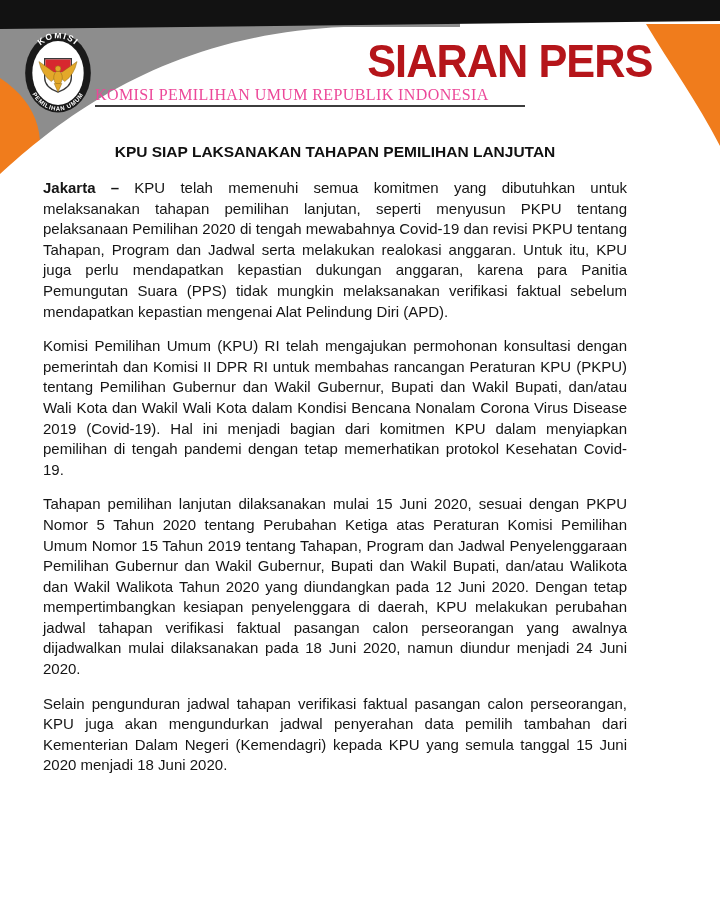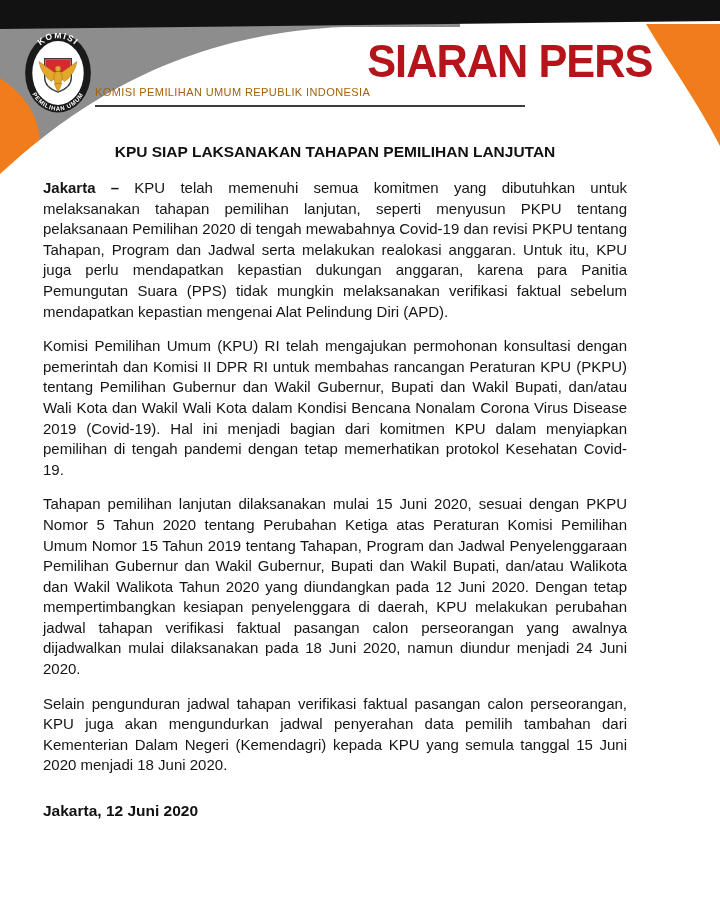--- a/index.html
+++ b/index.html
@@ -8,21 +8,21 @@
     font-family:"Liberation Sans", sans-serif;
   }
   .header-art{position:absolute;top:0;left:0;z-index:0;}
   .logo{position:absolute;top:33px;left:24px;width:68px;height:80px;z-index:3;}
   .banner-title{
     position:absolute;top:34px;right:68px;z-index:2;
     font-size:46px;font-weight:bold;letter-spacing:-1px;color:#b5151a;
     transform:scaleX(0.94);transform-origin:100% 50%;white-space:nowrap;
   }
   .org-row{position:absolute;top:86px;left:95px;z-index:2;
-    font-size:11px;color:#a16207;letter-spacing:0.4px;white-space:nowrap;}
+    font-size:16px;color:#ec4899;letter-spacing:0.4px;white-space:nowrap;font-family:Liberation Serif, serif;}
   .org-underline{position:absolute;top:105px;left:95px;width:430px;height:2px;
     background:#3c3c3c;z-index:2;}
   .content{
     position:absolute;top:0;left:0;right:0;z-index:1;
     padding:142px 93px 0 43px;color:#151515;
   }
   .doc-title{
     text-align:center;font-size:15.5px;font-weight:bold;line-height:20px;
     color:#111;margin:0 0 16px 0;
   }
@@ -87,17 +87,16 @@
       <span>KPU telah memenuhi semua komitmen yang dibutuhkan untuk melaksanakan tahapan pemilihan lanjutan, seperti menyusun PKPU tentang pelaksanaan Pemilihan 2020 di tengah mewabahnya Covid-19 dan revisi PKPU tentang Tahapan, Program dan Jadwal serta melakukan realokasi anggaran. Untuk itu, KPU juga perlu mendapatkan kepastian dukungan anggaran, karena para Panitia Pemungutan Suara (PPS) tidak mungkin melaksanakan verifikasi faktual sebelum mendapatkan kepastian mengenai Alat Pelindung Diri (APD).</span>
     </p>
 
     <p class="body-par">Komisi Pemilihan Umum (KPU) RI telah mengajukan permohonan konsultasi dengan pemerintah dan Komisi II DPR RI untuk membahas rancangan Peraturan KPU (PKPU) tentang Pemilihan Gubernur dan Wakil Gubernur, Bupati dan Wakil Bupati, dan/atau Wali Kota dan Wakil Wali Kota dalam Kondisi Bencana Nonalam Corona Virus Disease 2019 (Covid-19). Hal ini menjadi bagian dari komitmen KPU dalam menyiapkan pemilihan di tengah pandemi dengan tetap memerhatikan protokol Kesehatan Covid-19.</p>
 
     <p class="body-par">Tahapan pemilihan lanjutan dilaksanakan mulai 15 Juni 2020, sesuai dengan PKPU Nomor 5 Tahun 2020 tentang Perubahan Ketiga atas Peraturan Komisi Pemilihan Umum Nomor 15 Tahun 2019 tentang Tahapan, Program dan Jadwal Penyelenggaraan Pemilihan Gubernur dan Wakil Gubernur, Bupati dan Wakil Bupati, dan/atau Walikota dan Wakil Walikota Tahun 2020 yang diundangkan pada 12 Juni 2020. Dengan tetap mempertimbangkan kesiapan penyelenggara di daerah, KPU melakukan perubahan jadwal tahapan verifikasi faktual pasangan calon perseorangan yang awalnya dijadwalkan mulai dilaksanakan pada 18 Juni 2020, namun diundur menjadi 24 Juni 2020.</p>
 
     <p class="body-par">Selain pengunduran jadwal tahapan verifikasi faktual pasangan calon perseorangan, KPU juga akan mengundurkan jadwal penyerahan data pemilih tambahan dari Kementerian Dalam Negeri (Kemendagri) kepada KPU yang semula tanggal 15 Juni 2020 menjadi 18 Juni 2020.</p>
 
     <div class="signoff">
-      <div>Jakarta, 12 Juni 2020</div>
     </div>
   </div>
 
 </div>
 
 </body></html>

